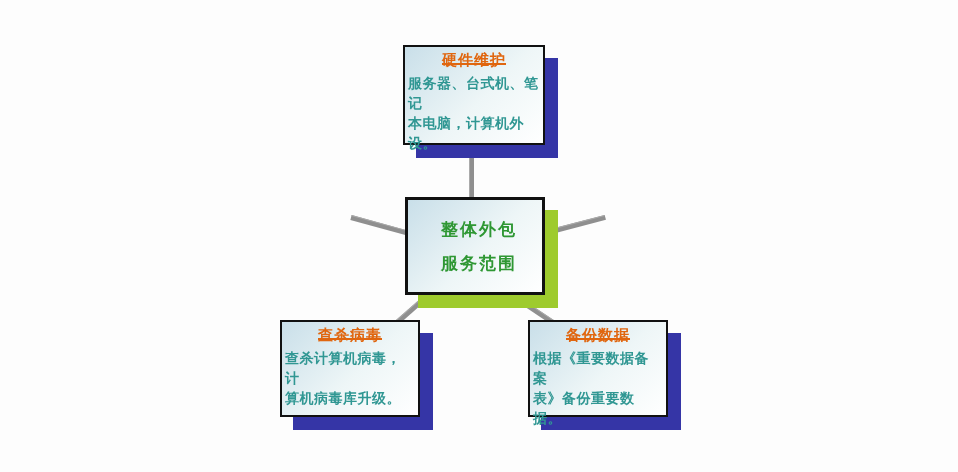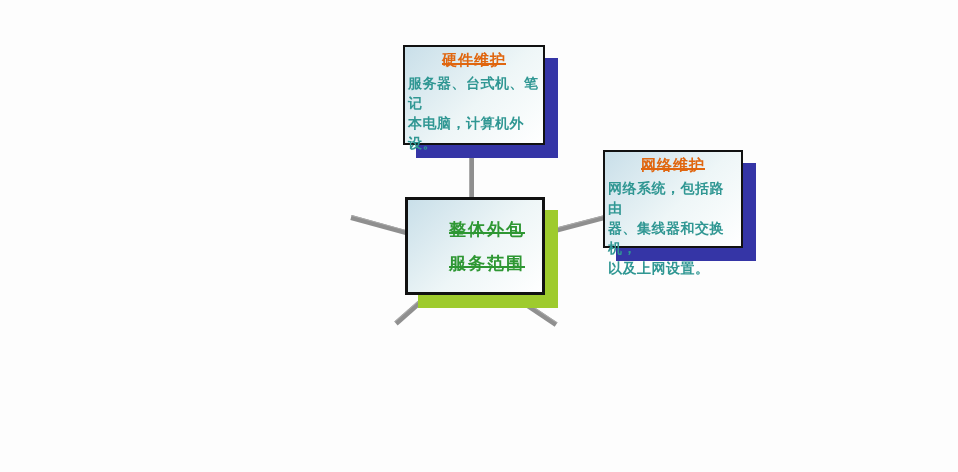--- a/index.html
+++ b/index.html
@@ -74,34 +74,33 @@
     line-height: 20px;
     color: #309793;
     white-space: pre-line;
     letter-spacing: 0.5px;
   }
   .center-box {
     border-width: 3px;
   }
   .center-label {
     position: absolute;
-    left: 12px;
+    left: 4px;
     top: 0;
     width: 100%;
     height: 100%;
     display: flex;
     align-items: center;
     justify-content: center;
     text-align: center;
     font-size: 17px;
     line-height: 34px;
     color: #2e9733;
     white-space: pre-line;
     letter-spacing: 2px;
-    text-decoration: underline;
     text-decoration-thickness: 2px;
     text-underline-offset: -3px;
     text-decoration-skip-ink: none;
   }
   
   #node-hardware  { left: 403px; top: 45px;  width: 142px; height: 100px; }
   #node-software  { left: 203px; top: 148px; width: 140px; height: 102px; }
   #node-network   { left: 603px; top: 150px; width: 140px; height: 98px; }
   #node-center    { left: 405px; top: 197px; width: 140px; height: 98px; }
   #node-antivirus { left: 280px; top: 320px; width: 140px; height: 97px; }
@@ -127,33 +126,40 @@
   <div class="node" id="node-hardware">
     <div class="node-shadow"></div>
     <div class="node-box">
       <div class="node-title">硬件维护</div>
       <div class="node-body">服务器、台式机、笔记
 本电脑，计算机外设。</div>
     </div>
   </div>
 
 
-  <div class="node" id="node-network">
-    <div class="node-shadow"></div>
-    <div class="node-box">
-      <div class="node-title">网络维护</div>
-      <div class="node-body">网络系统，包括路由
-器、集线器和交换机，
-以及上网设置。</div>
-    </div>
-  </div>
 
   <div class="node" id="node-center">
     <div class="node-shadow lime"></div>
     <div class="node-box center-box">
       <div class="center-label">整体外包
 服务范围</div>
     </div>
   </div>
 
+  <div class="node" id="node-antivirus">
+    <div class="node-shadow"></div>
+    <div class="node-box">
+      <div class="node-title">查杀病毒</div>
+      <div class="node-body">查杀计算机病毒，计
+算机病毒库升级。</div>
+    </div>
+  </div>
 
+  <div class="node" id="node-backup">
+    <div class="node-shadow"></div>
+    <div class="node-box">
+      <div class="node-title">备份数据</div>
+      <div class="node-body">根据《重要数据备案
+表》备份重要数据。</div>
+    </div>
+  </div>
 
 </div>
 
 </body></html>

